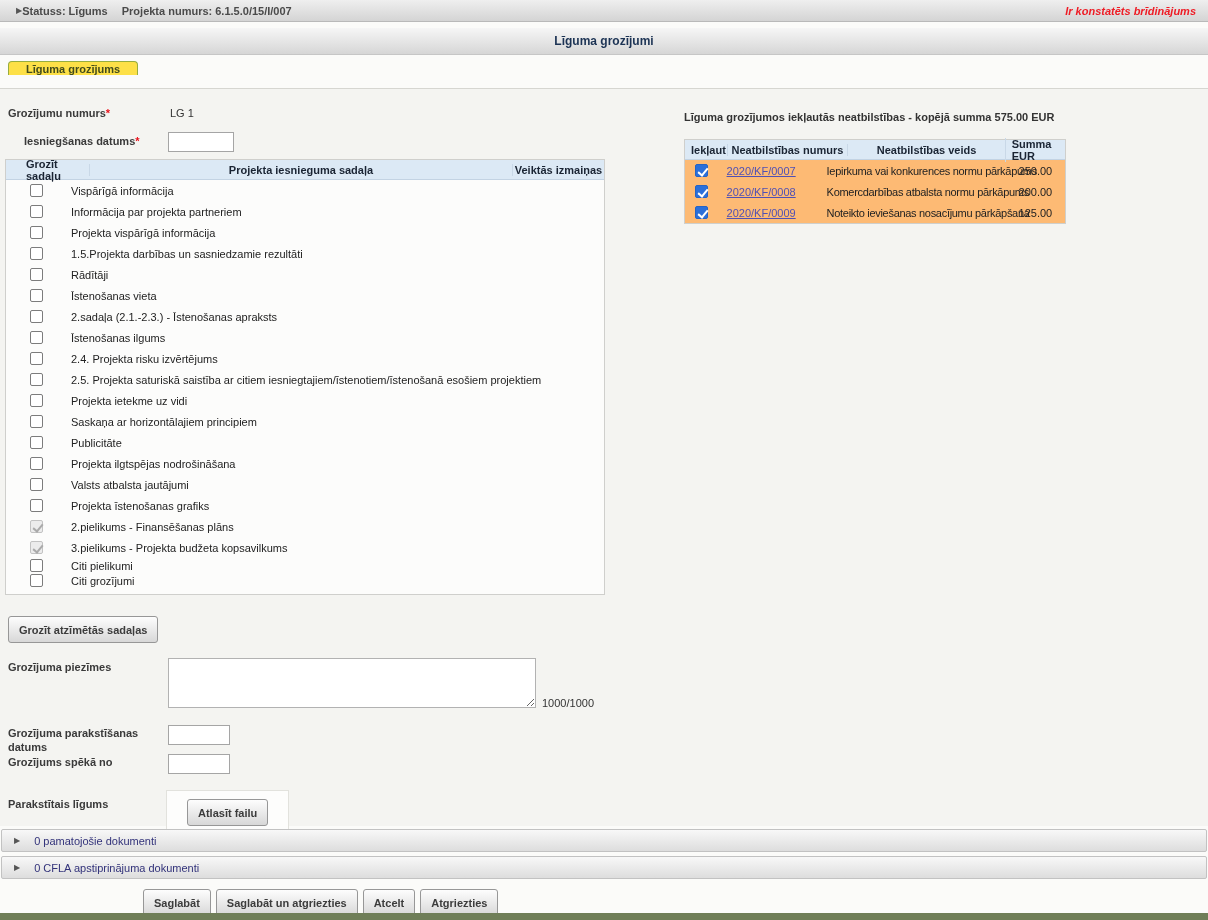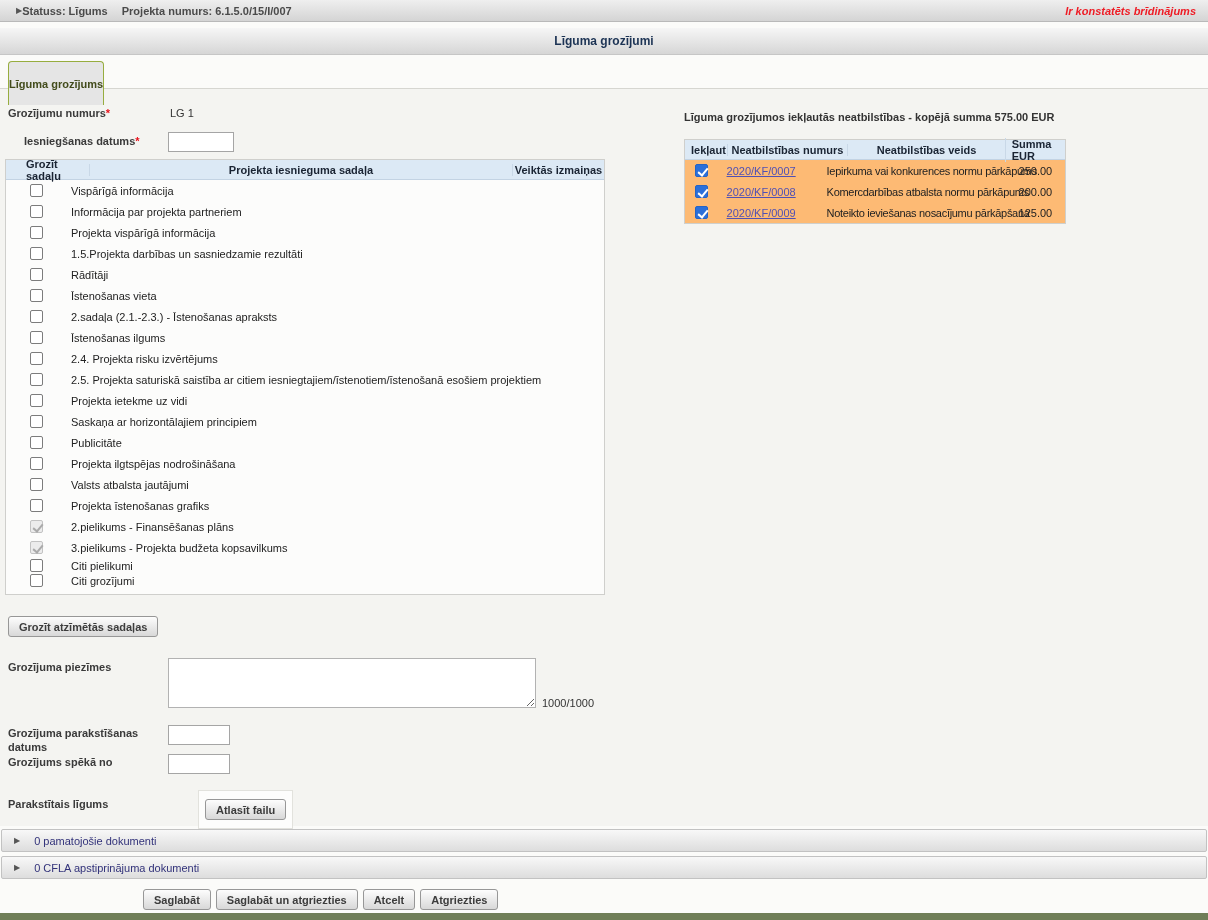--- a/index.html
+++ b/index.html
@@ -26,25 +26,25 @@
   
   .title-bar {
     position:absolute; top:28px; left:0; width:1208px; height:27px;
     background: linear-gradient(#f6f6f6,#d6d6d6);
     border-bottom:1px solid #c6c6c6;
     display:flex; align-items:center; justify-content:center;
   }
   .title-bar .page-title { font-weight:bold; font-size:12px; color:#1c3354; }
   
   .tab {
-    position:absolute; top:61px; left:8px; height:44px; z-index:2;
-    background:#e5e5e5;
+    position:absolute; top:61px; left:8px; height:14px; z-index:2;
+    background:#fde047;
     border:1px solid #97ad3f; border-bottom:none;
     border-radius:4px 4px 0 0;
-    padding:0 0;
+    padding:0 17px;
     display:flex; align-items:center;
     font-weight:bold; color:#434c1c;
   }
   
   .panel {
     position:absolute; top:88px; left:0; width:1208px; height:738px;
     background:#f4f4f1;
     border-top:1px solid #d6d6d1;
   }
   .panel .abs { position:absolute; }
@@ -107,40 +107,39 @@
   .disc-header .dh4 { width:70px; border-left:1px solid #c9d8e7; padding-left:6px; }
   .drow { display:flex; align-items:center; height:21px; }
   .drow .dc1 { width:48px; padding-left:10px; }
   .drow .dc2 { width:142px; padding-left:4px; }
   .drow .dc3 { width:186px; white-space:nowrap; letter-spacing:-0.3px; color:#222; }
   .drow .dc4 { width:70px; padding-left:6px; color:#222; }
   .drow a { color:#5050b4; text-decoration:underline;margin-top:27px; }
   
   .btn {
     display:inline-flex; align-items:center; justify-content:center;
-    height:21px; padding:0 10px;
+    height:27px; padding:0 10px;
     background:linear-gradient(#fdfdfd,#d8d8d8);
     border:1px solid #979797; border-radius:3px;
     font-family:"Liberation Sans",sans-serif;
     font-size:11px; font-weight:bold; color:#3c3c3c;
     cursor:pointer; white-space:nowrap;
   }
   
   textarea.notes {
     position:absolute; left:168px; top:569px; width:368px; height:50px;
     border:1px solid #b2b2b2; background:#fff;
     font-family:"Liberation Sans",sans-serif; font-size:11px; resize:both;
   }
   .notes-counter { left:542px; top:608px; color:#333; }
   
   .file-widget {
     left:166px; top:701px;
     background:#fdfdfc; border:1px solid #e2e2dd;
-    padding:8px 6px;
-    margin-left:32px;
+    padding:8px 20px;
   }
   
   .accordion {
     position:absolute; left:1px; width:1206px; height:23px;
     background:linear-gradient(#f8f8f8,#dddddd);
     border:1px solid #c2c2c2; border-radius:2px;
     display:flex; align-items:center; cursor:pointer;
   }
   .accordion .acc-arrow { margin-left:12px; font-size:8px; color:#555; }
   .accordion .acc-label { margin-left:14px; color:#32327a; }

